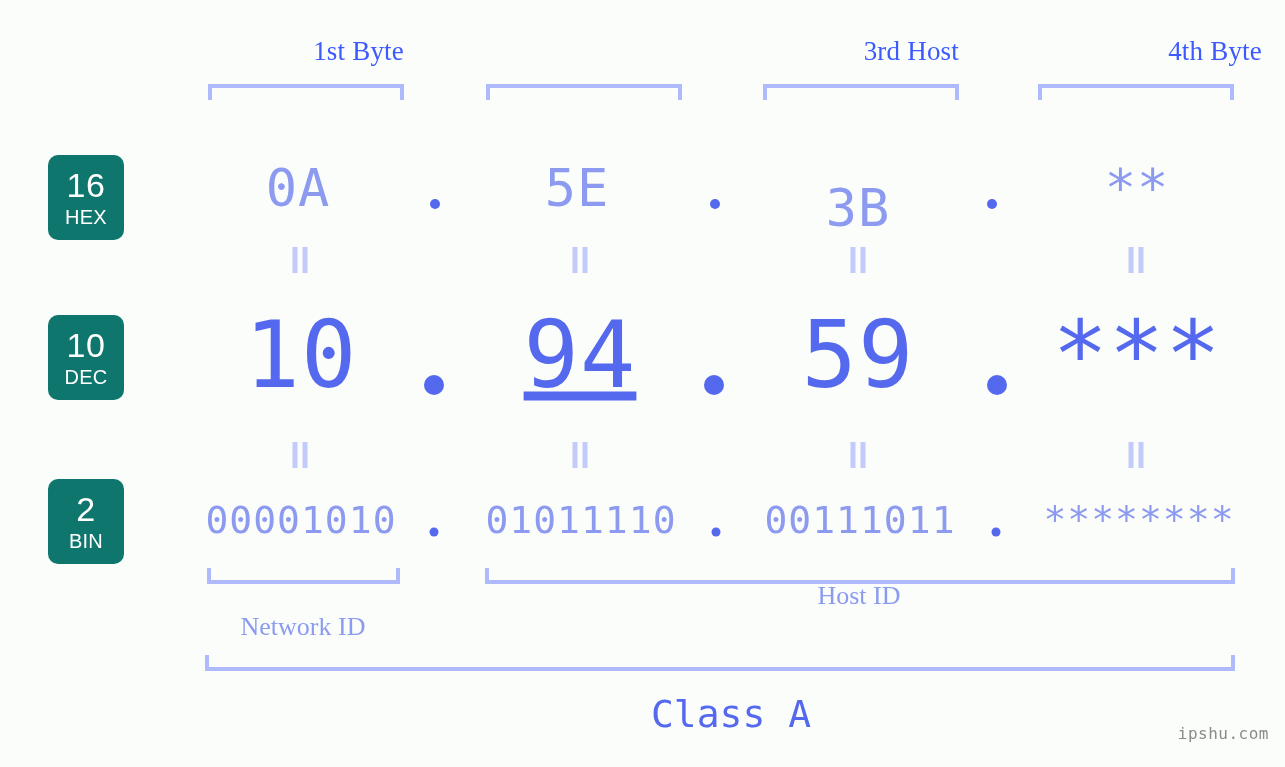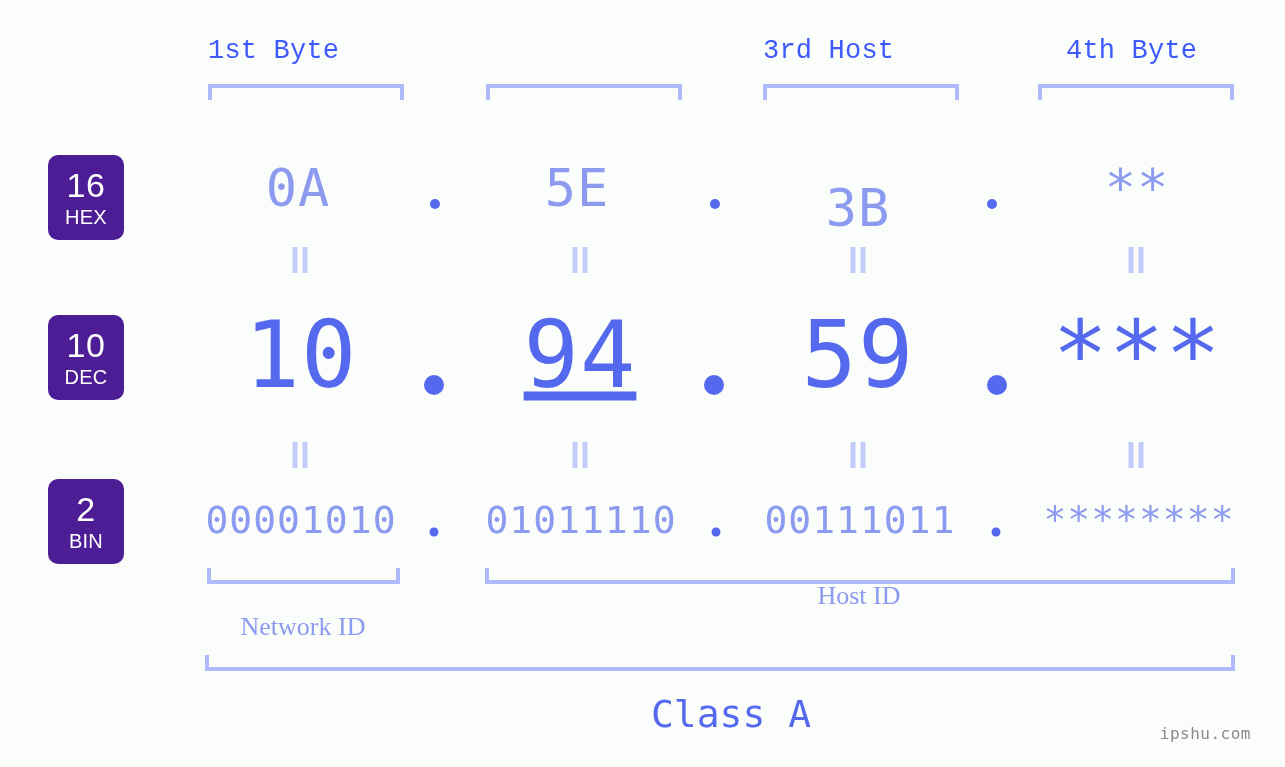--- a/index.html
+++ b/index.html
@@ -16,23 +16,23 @@
   }
 
   .stage {
     position: absolute;
     inset: 0;
   }
 
   
   .byte-header {
     position: absolute;
-    text-align: left;
+    text-align: right;
     color: #3d5afe;
-    font-family: Liberation Mono, monospace;
+    font-family: Liberation Serif, serif;
     font-size: 27px;
     letter-spacing: 0.2px;
     white-space: nowrap;
   }
 
   
   .bracket {
     position: absolute;
     box-sizing: border-box;
   }
@@ -47,21 +47,21 @@
     border-left: 4px solid #aebafc;
     border-right: 4px solid #aebafc;
     height: 16px;
   }
 
   
   .base-badge {
     position: absolute;
     width: 76px;
     height: 85px;
-    background: #4c1d95;
+    background: #0f766e;
     border-radius: 10px;
     color: #ffffff;
     display: flex;
     flex-direction: column;
     align-items: center;
     justify-content: center;
     line-height: 1;
   }
   .base-badge .num {
     font-size: 34px;
@@ -148,21 +148,21 @@
     text-align: center;
     color: #5569ee;
     font-family: "DejaVu Sans Mono", monospace;
     font-size: 38px;
     white-space: nowrap;
     transform: translateX(-50%);
   }
 
   .watermark {
     position: absolute;
-    right: 34px;
+    right: 16px;
     bottom: 24px;
     color: #8a8a8a;
     font-family: "DejaVu Sans Mono", monospace;
     font-size: 16px;
     letter-spacing: 0.5px;
   }
 </style>
 </head>
 <body>
 

